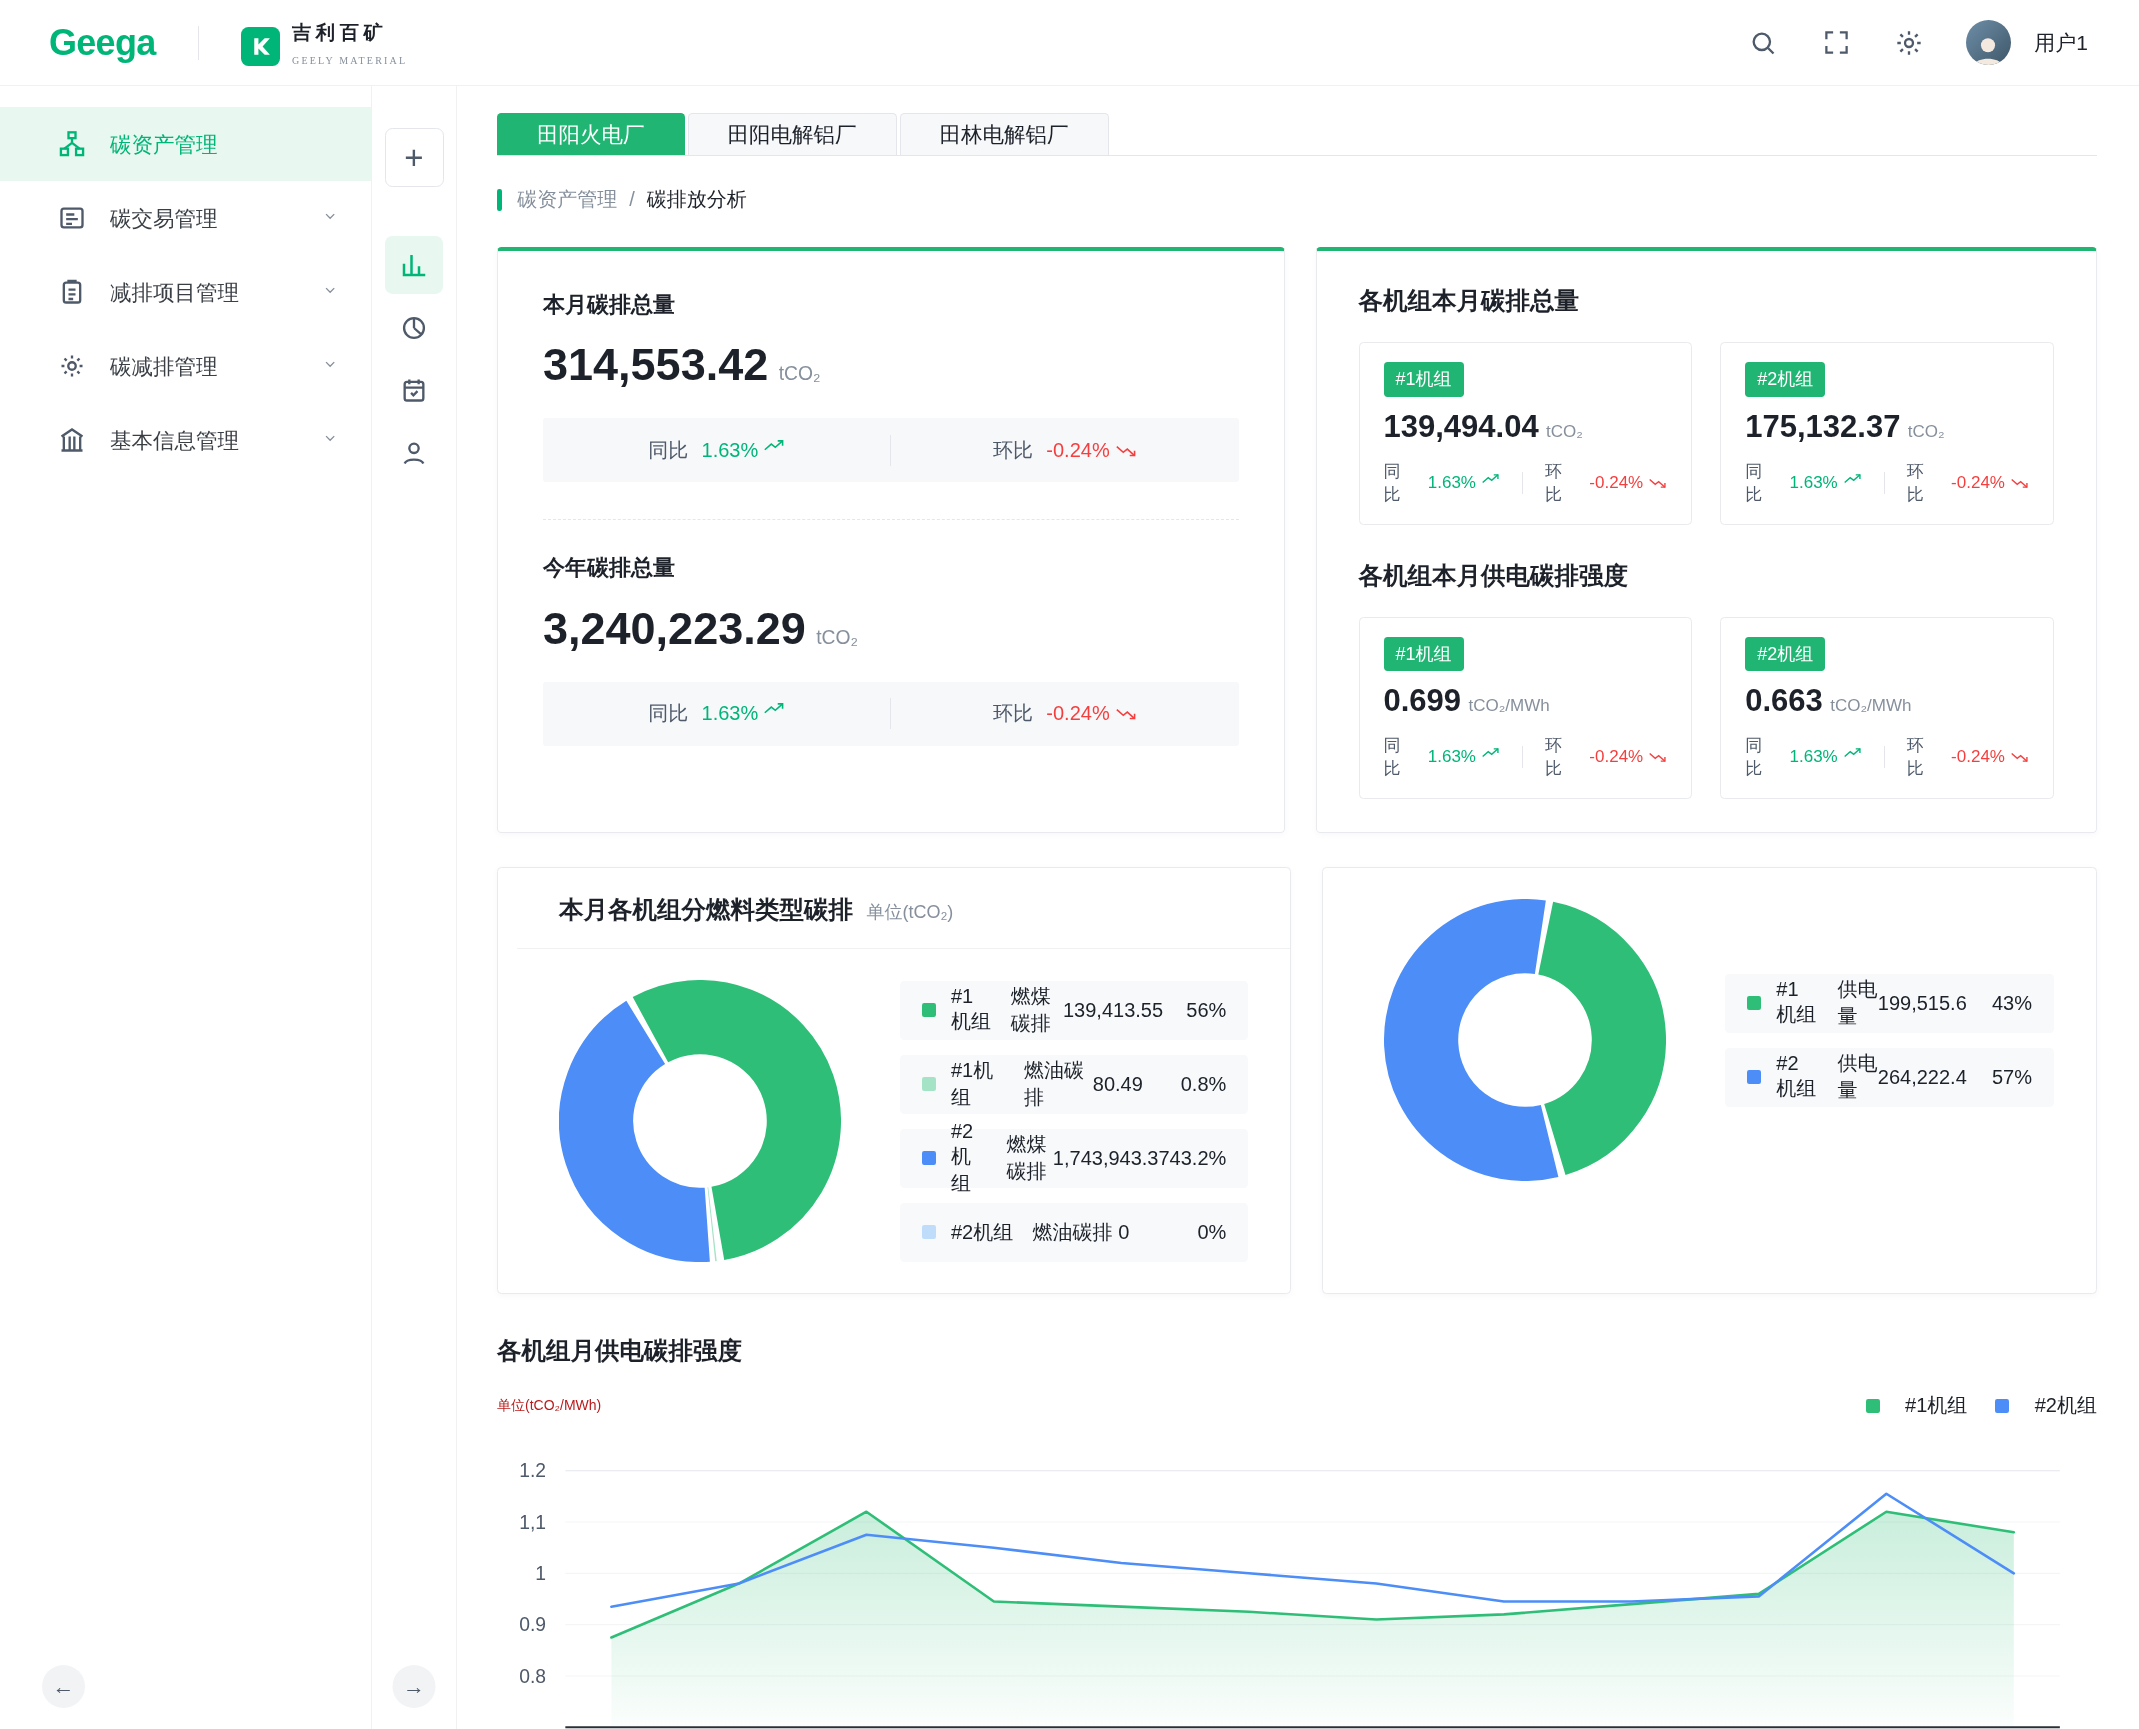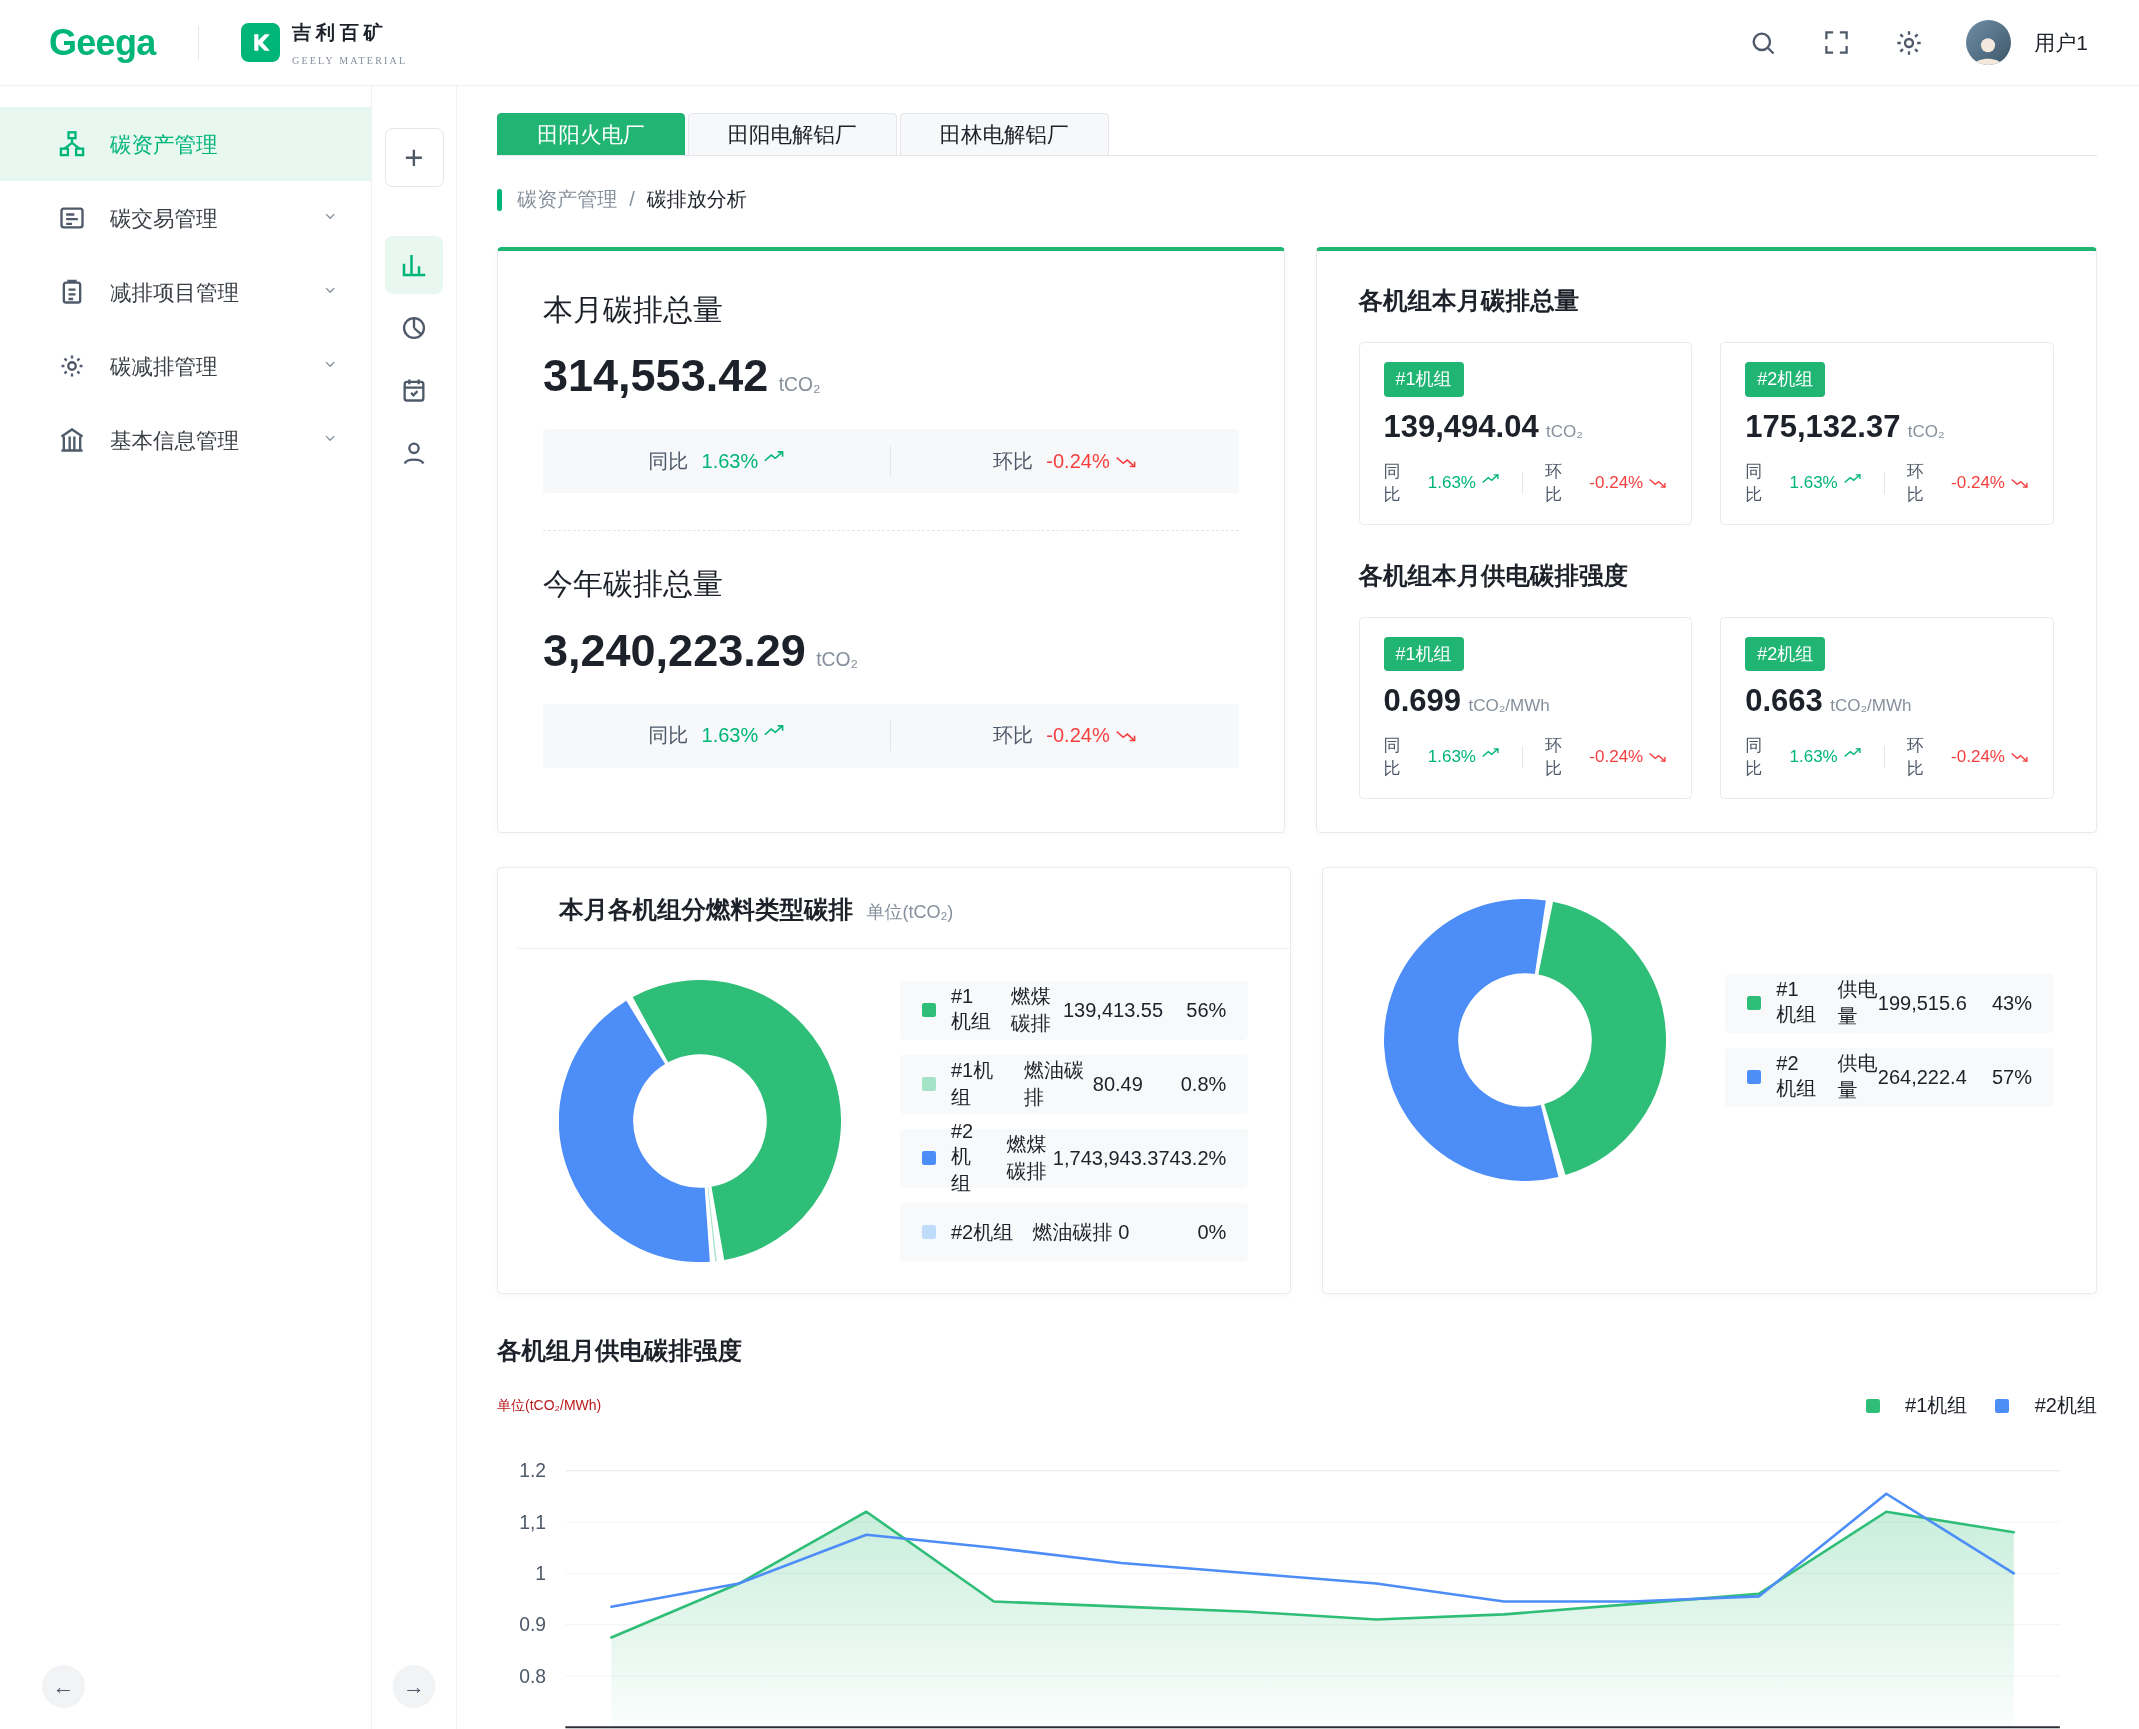--- a/index.html
+++ b/index.html
@@ -6,21 +6,21 @@
   html,body { width:2140px; height:1730px; overflow:hidden; background:#fff;
     font-family:"Liberation Sans","DejaVu Sans",sans-serif; color:#1D2129; }
   .app { width:2140px; height:1730px; display:flex; flex-direction:column; }
 
   
   .header { height:86px; flex:0 0 86px; display:flex; align-items:center;
     justify-content:space-between; padding:0 52px 0 49px; border-bottom:0.7px solid #F0F1F3; }
   .header-left { display:flex; align-items:center; gap:42px; }
   .brand-geega { font-size:36px; font-weight:800; color:#00B578; letter-spacing:-0.7px; }
   .logo-divider { width:1.5px; height:34px; background:#E5E6EB; }
-  .brand2 { display:flex; align-items:center; gap:12px; }
+  .brand2 { display:flex; align-items:flex-end; gap:12px; }
   .brand2-mark { width:39px; height:39px; border-radius:7.4px; background:#00B578;
     display:flex; align-items:center; justify-content:center; }
   .brand2-text .cn { font-size:19.3px; font-weight:700; letter-spacing:4.5px; color:#1D2129; }
   .brand2-text .en { font-size:10px; color:#86909C; letter-spacing:2.2px; margin-top:9px;font-family:Liberation Serif, serif; }
   .header-right { display:flex; align-items:center; gap:40px; }
   .hicon { width:33px; height:33px; display:flex; align-items:center; justify-content:center; cursor:pointer; }
   .avatar { width:45px; height:45px; border-radius:50%; overflow:hidden;
     background:linear-gradient(135deg,#6e8fa8,#3e5668); display:flex; align-items:flex-end; justify-content:center; }
   .username { font-size:21px; margin-left:-16.3px; }
 
@@ -61,21 +61,21 @@
   .bc-sep { color:#86909C; margin:0 12px; }
   .bc-current { color:#1D2129; }
 
   .row { display:flex; gap:31px; margin-top:34px; }
   .card { flex:1; border:0.7px solid #E9EAED; border-radius:4.5px; background:#fff;
     box-shadow:0 1.5px 7.4px rgba(31,35,41,0.03); }
   .card.accent { border-top:4.5px solid #21B573; }
 
   
   .sum-card { padding:39px 45px 33px; }
-  .sum-title { font-size:30px; font-weight:400; }
+  .sum-title { font-size:22px; font-weight:700; }
   .big-num { margin-top:19.3px; display:flex; align-items:baseline; }
   .big-num .n { font-size:45px; font-weight:700; letter-spacing:0; }
   .big-num .u { font-size:19.3px; color:#86909C; margin-left:10.4px; }
   .stat-strip { margin-top:27px; height:64px; background:#F7F8FA; border-radius:3px;
     display:flex; align-items:center; }
   .stat-half { flex:1; display:flex; align-items:center; justify-content:center; gap:13.4px; font-size:20px; }
   .stat-label { color:#4E5969; }
   .v-green { color:#00B578; display:flex; gap:6px; }
   .v-red { color:#F53F3F; display:flex; align-items:center; gap:6px; }
   .strip-div { width:0.7px; height:31px; background:#E5E6EB; }

